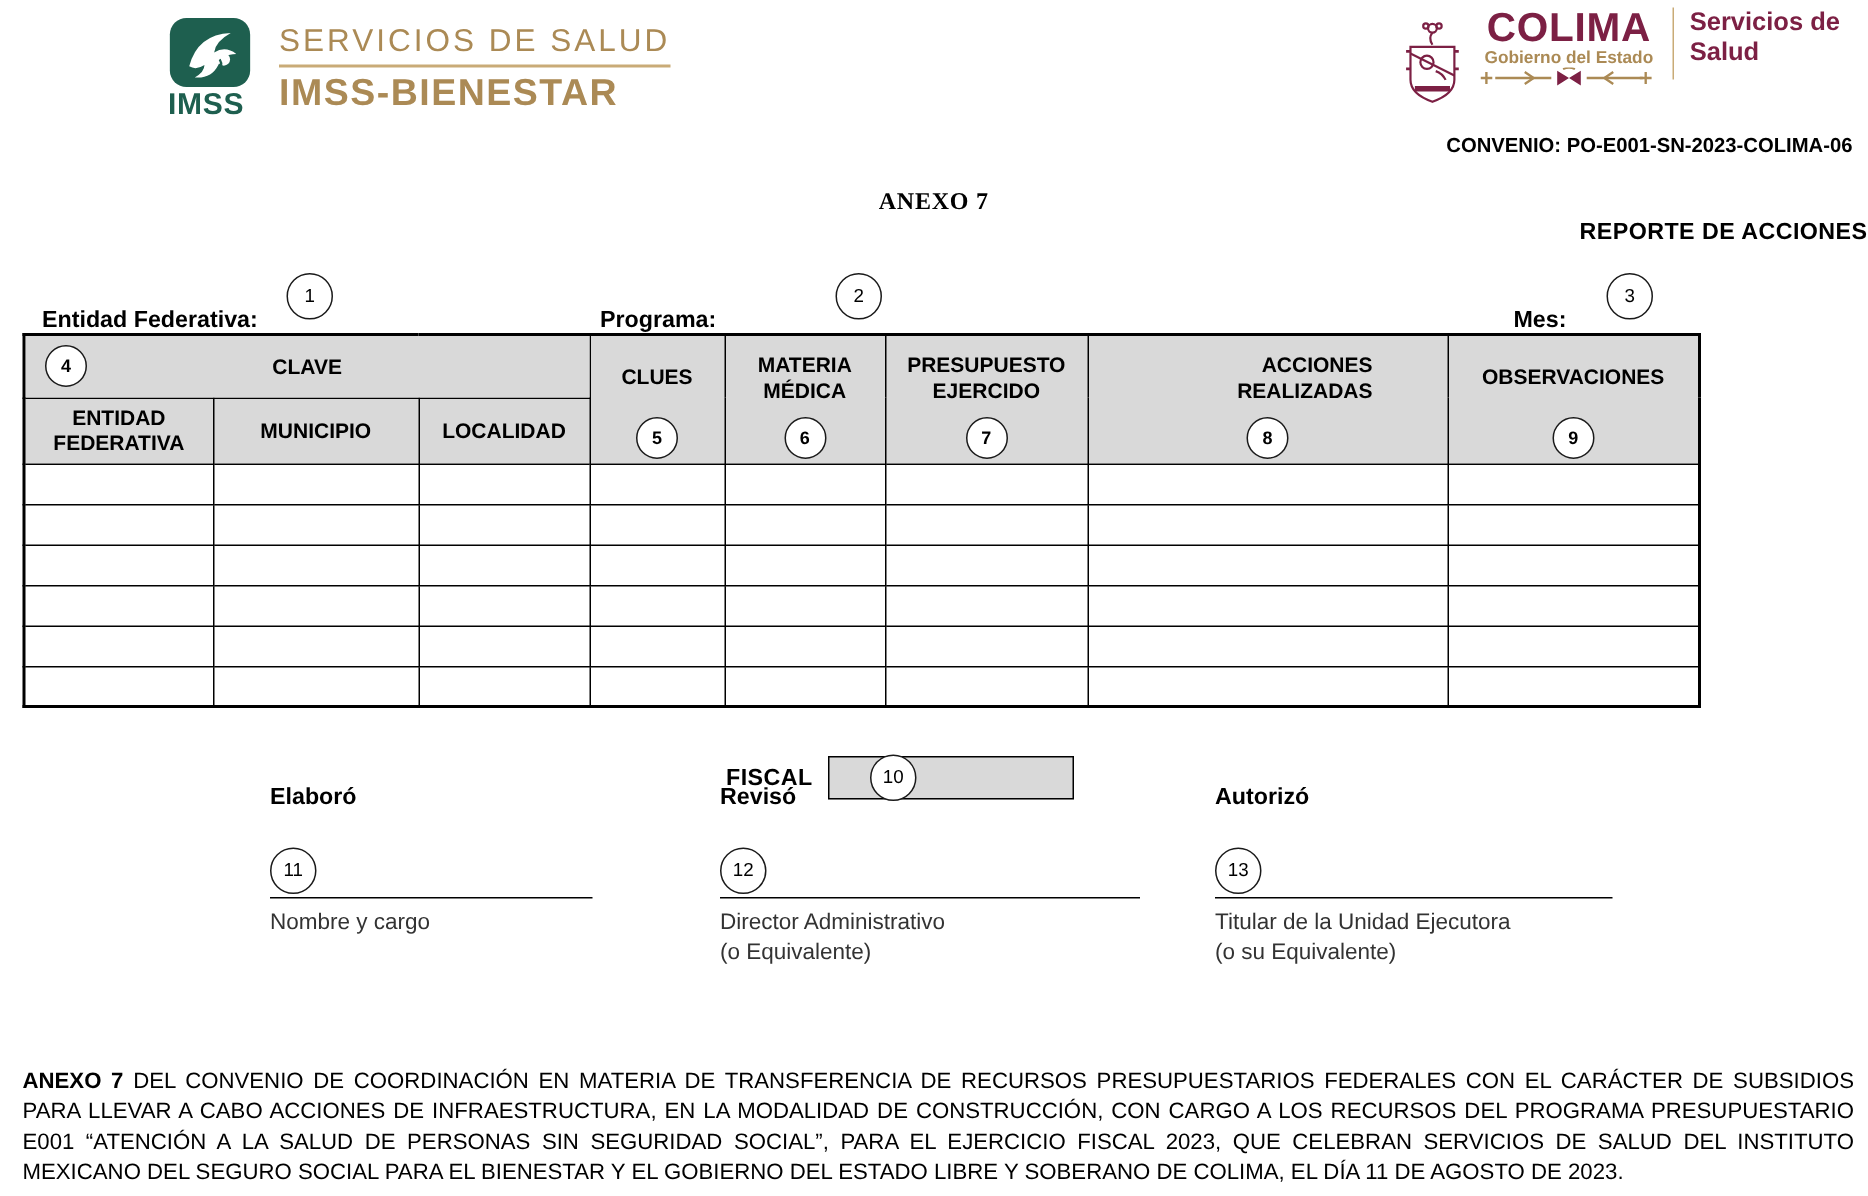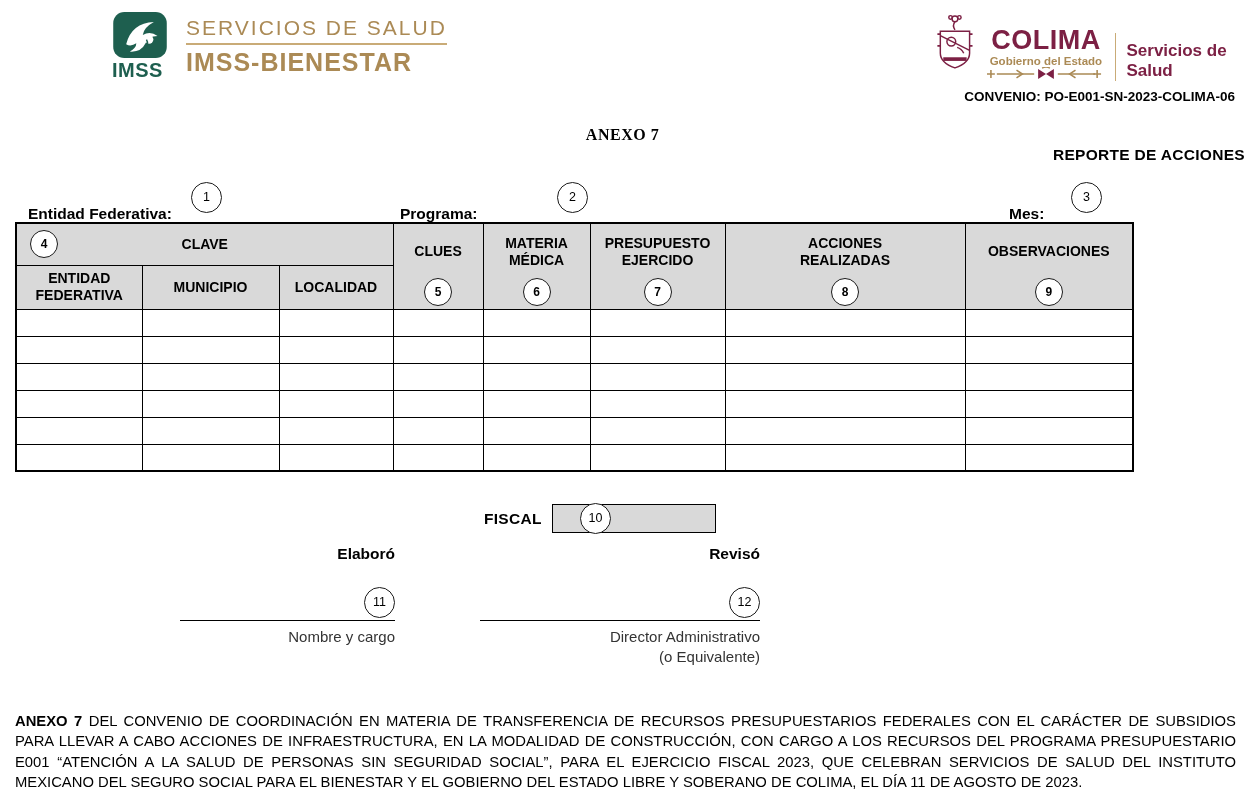--- a/index.html
+++ b/index.html
@@ -17,21 +17,21 @@
 
   
   .logo-left{position:absolute;left:112px;top:11px;display:flex;align-items:center;gap:16px;}
   .imss-mark{display:flex;flex-direction:column;width:58px;}
   .imss-word{color:var(--imss-green);font-weight:bold;font-size:20px;letter-spacing:.5px;margin-top:0px;}
   .imss-textblock{display:flex;flex-direction:column;}
   .ss-line1{color:var(--gold);font-size:21px;letter-spacing:2px;font-weight:400;padding-bottom:3px;}
   .ss-rule{border-bottom:2px solid var(--gold-light);margin-bottom:3px;}
   .ss-line2{color:var(--gold);font-size:25px;font-weight:bold;letter-spacing:1px;}
 
-  .logo-right{position:absolute;left:933px;top:5px;display:flex;align-items:flex-end;gap:10px;}
+  .logo-right{position:absolute;left:933px;top:5px;display:flex;align-items:flex-start;gap:10px;}
   .colima-block{display:flex;flex-direction:column;align-items:center;}
   .colima-word{color:var(--maroon);font-weight:bold;font-size:27px;letter-spacing:.5px;line-height:1;}
   .colima-gob{color:var(--gold);font-weight:bold;font-size:11.5px;margin-top:1px;}
   .vsep{width:2px;height:48px;background:var(--gold-light);}
   .ssalud-right{color:var(--maroon);font-weight:bold;font-size:17px;}
 
   .convenio{position:absolute;right:10px;top:89px;font-weight:bold;font-size:13.5px;}
 
   
   .title-1{position:absolute;left:0;right:0;top:126px;text-align:center;
@@ -56,32 +56,32 @@
   table.report th,table.report td{border:1.3px solid #000;}
   table.report{border:2px solid #000;}
   table.report thead th{background:var(--header-gray);font-weight:bold;font-size:14px;line-height:1.18;
                         text-align:center;vertical-align:middle;padding:2px;}
   tr.h1 th.clave-cell{height:42px;position:relative;}
   .clave-ref{position:absolute;left:13px;top:6px;}
   tr.h2 th{height:44px;}
   th.span-col{height:86px;padding:4px 2px 2px 2px;}
   .span-inner{display:flex;flex-direction:column;align-items:center;height:100%;}
   .col-label{flex:1;display:flex;align-items:center;justify-content:center;}
-  .narrow-label .col-label{max-width:140px;}
+  .narrow-label .col-label{max-width:140px;text-align:right;}
   .span-inner .ref-circle{margin-bottom:1px;}
   table.report tbody td{height:27px;background:#fff;}
 
   
   .total-label{position:absolute;left:484px;top:510px;font-weight:bold;font-size:15.5px;letter-spacing:.3px;}
   .total-box{position:absolute;left:552px;top:504px;width:164px;height:29px;background:var(--header-gray);
              border:1.4px solid #000;display:flex;align-items:center;padding-left:27px;}
   .total-box .ref-circle{background:#fff;}
 
   
-  .sig{position:absolute;top:545px;text-align:right;}
+  .sig{position:absolute;top:523px;text-align:left;}
   .sig-1{left:180px;width:215px;} .sig-2{left:480px;width:280px;} .sig-3{left:810px;width:265px;}
   .sig-title{font-weight:bold;font-size:15.5px;}
   .sig-circle-row{margin-top:24px;height:33px;}
   .sig-line{border-bottom:1.5px solid #000;margin-top:0px;}
   .sig-caption{margin-top:6px;font-size:15px;line-height:1.35;color:#333;}
 
   
   .footer-note{position:absolute;left:15px;top:711px;width:1221px;font-size:14.8px;
                line-height:1.37;text-align:justify;}
   .footer-note b{font-weight:bold;}
@@ -286,16 +286,25 @@
   </div>
   <div class="sig sig-2">
     <div class="sig-title">Revisó</div>
     <div class="sig-circle-row"><span class="ref-circle">12</span></div>
     <div class="sig-line"></div>
     <div class="sig-caption">
       <div>Director Administrativo</div>
       <div>(o Equivalente)</div>
     </div>
   </div>
+  <div class="sig sig-3">
+    <div class="sig-title">Autorizó</div>
+    <div class="sig-circle-row"><span class="ref-circle">13</span></div>
+    <div class="sig-line"></div>
+    <div class="sig-caption">
+      <div>Titular de la Unidad Ejecutora</div>
+      <div>(o su Equivalente)</div>
+    </div>
+  </div>
 
   <p class="footer-note"><b>ANEXO 7</b><span> DEL CONVENIO DE COORDINACIÓN EN MATERIA DE TRANSFERENCIA DE RECURSOS PRESUPUESTARIOS FEDERALES CON EL CARÁCTER DE SUBSIDIOS PARA LLEVAR A CABO ACCIONES DE INFRAESTRUCTURA, EN LA MODALIDAD DE CONSTRUCCIÓN, CON CARGO A LOS RECURSOS DEL PROGRAMA PRESUPUESTARIO E001 “ATENCIÓN A LA SALUD DE PERSONAS SIN SEGURIDAD SOCIAL”, PARA EL EJERCICIO FISCAL 2023, QUE CELEBRAN SERVICIOS DE SALUD DEL INSTITUTO MEXICANO DEL SEGURO SOCIAL PARA EL BIENESTAR Y EL GOBIERNO DEL ESTADO LIBRE Y SOBERANO DE COLIMA, EL DÍA 11 DE AGOSTO DE 2023.</span></p>
 
 </div>
 
 </body></html>

